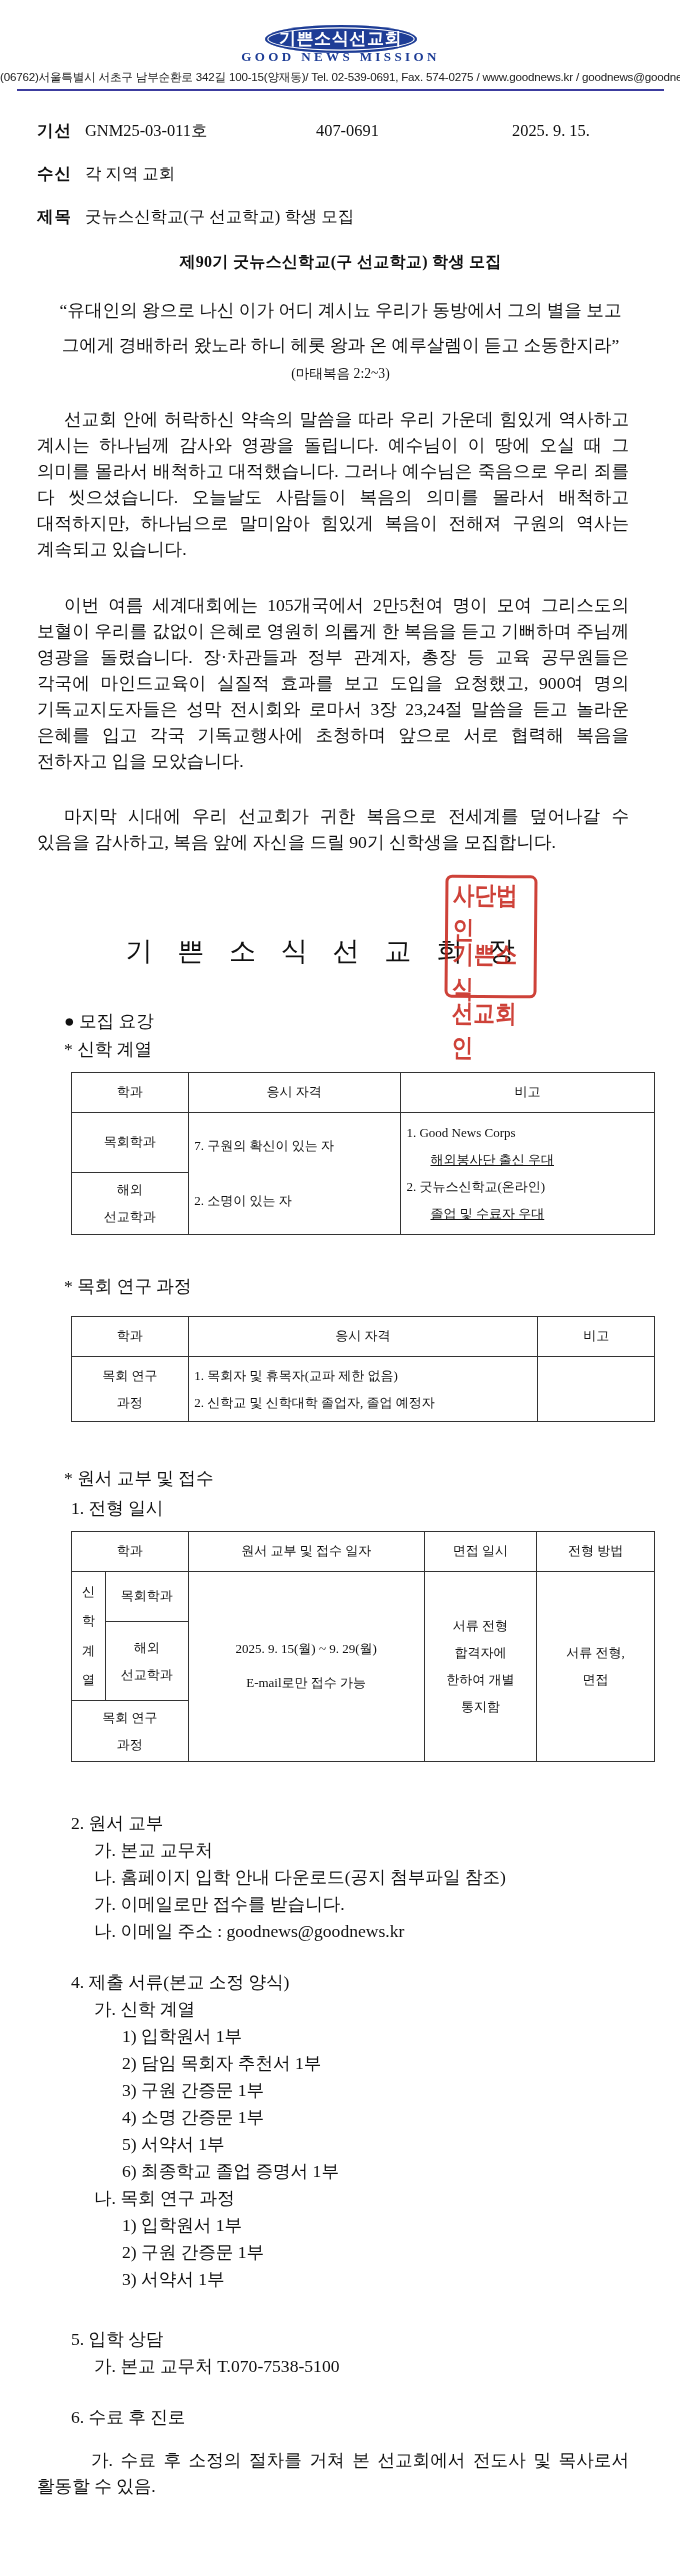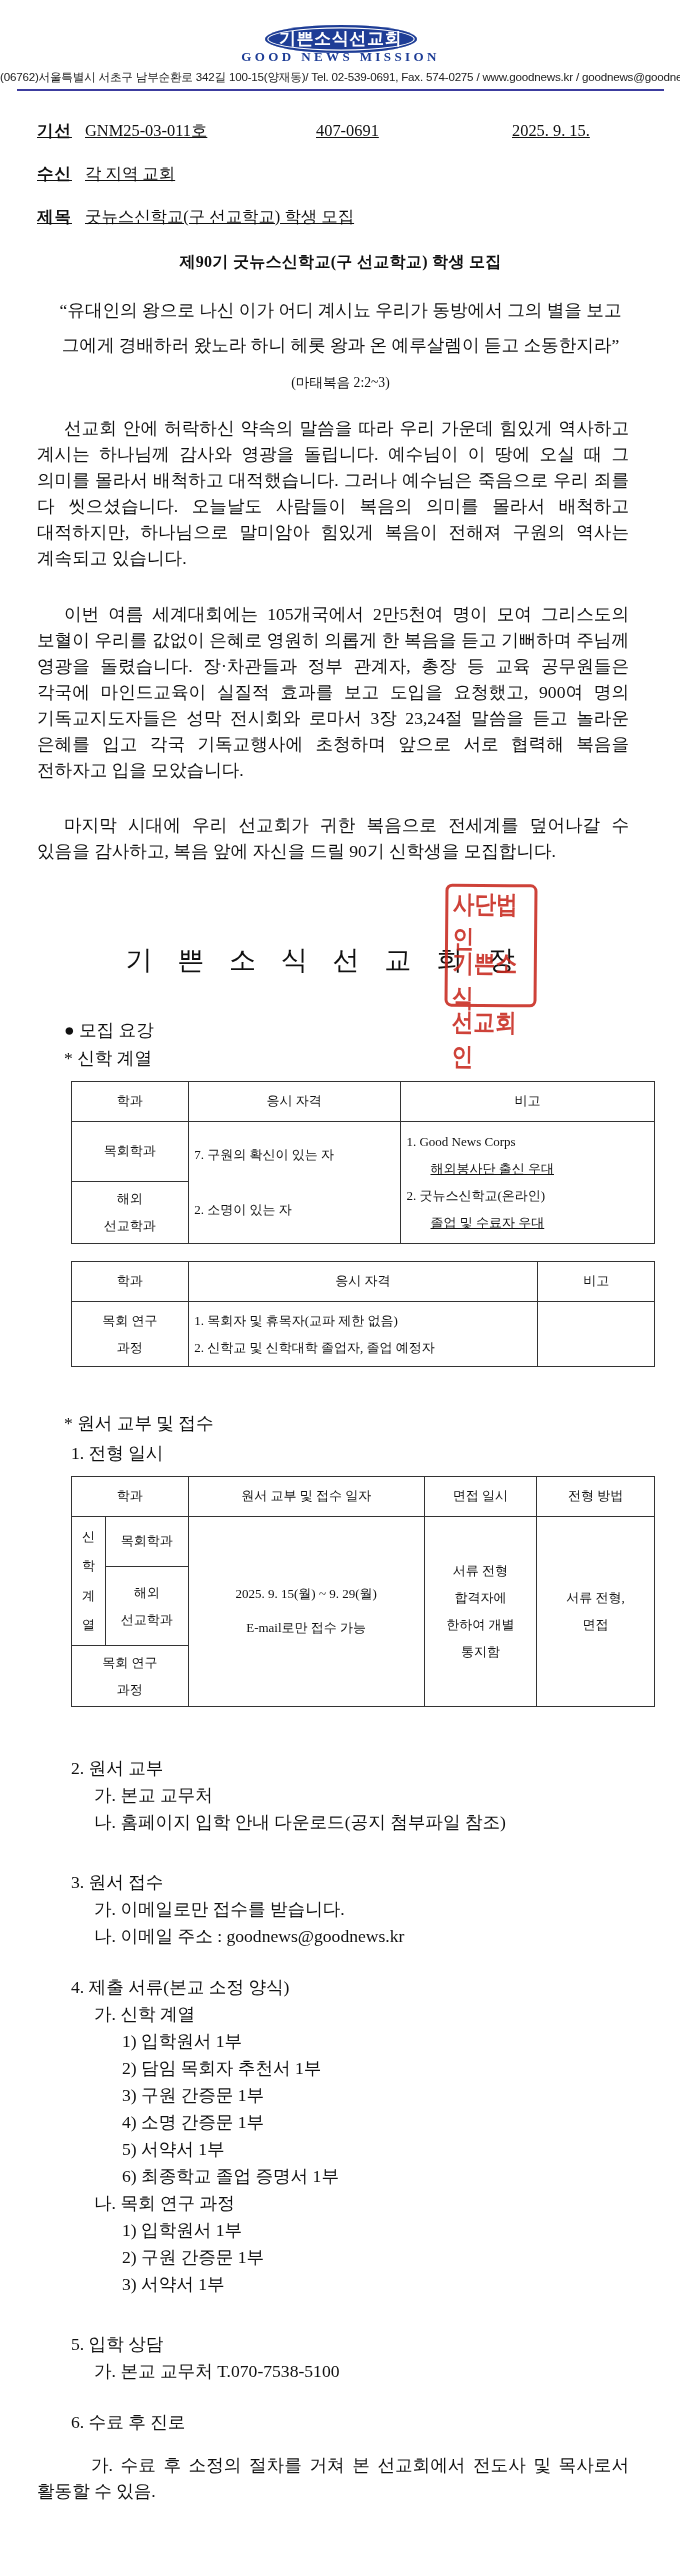--- a/index.html
+++ b/index.html
@@ -29,29 +29,29 @@
     margin-top:-4.5px;color:var(--logoBlue);font-size:13px;letter-spacing:3.4px;
     font-weight:bold;font-family:"Liberation Serif","DejaVu Serif",serif;
   }
   .address-line{
     margin-top:5.1px;font-size:11.6px;letter-spacing:-0.2px;color:#222;
     font-family:"Liberation Sans","DejaVu Sans",sans-serif;white-space:nowrap;
   }
   .head-rule{height:2.3px;background:var(--ruleBlue);margin:4px 17px 0 17px;}
   
   .meta{margin:28px 34px 0 37px;font-size:16.4px;}
-  .meta-row{display:flex;line-height:23px;margin-bottom:20px;align-items:flex-end;text-decoration:underline;}
+  .meta-row{display:flex;line-height:23px;margin-bottom:20px;align-items:flex-end;}
   .meta-label{font-weight:bold;width:48px;flex:none;letter-spacing:1.1px;}
   .meta-docno{width:231px;flex:none;}
   .meta-phone{width:196px;flex:none;}
   .meta-date{flex:none;}
   
   .doc-title{margin-top:24px;text-align:center;font-size:16px;font-weight:600;letter-spacing:0.3px;}
   .quote{margin-top:20.4px;text-align:center;font-size:17.6px;line-height:35px;font-weight:500;}
-  .quote-ref{margin-top:11px;text-align:center;font-size:13.6px;}
+  .quote-ref{margin-top:2px;text-align:center;font-size:13.6px;}
   
   .body-par{
     margin:29.5px 52px 0 37px;font-size:17.6px;line-height:26px;
     text-align:justify;text-indent:27px;word-break:keep-all;
   }
   .body-par.first{margin-top:23px;}
   
   .signature-row{position:relative;margin-top:74px;height:45px;}
   .signature-text{
     text-align:center;font-size:27px;letter-spacing:9px;line-height:45px;
@@ -207,20 +207,21 @@
     </tr>
     <tr class="row-dept2">
       <td class="cell-center two-line">
         <div>해외</div>
         <div>선교학과</div>
       </td>
     </tr>
   </tbody>
     </table>
 
+  <div class="sub-heading gap1">* 목회 연구 과정</div>
 
   <table class="doc t2">
     <colgroup>
         <col style="width:20%">
         <col style="width:60%">
         <col style="width:20%">
       </colgroup>
     <tbody>
         <tr class="th-row">
       <th>학과</th>
@@ -294,21 +295,20 @@
         <div>과정</div>
       </td>
     </tr>
   </tbody>
     </table>
 
   <div class="list-item-l1 group-gap-lg">2. 원서 교부</div>
   <div class="list-item-l2">가. 본교 교무처</div>
   <div class="list-item-l2">나. 홈페이지 입학 안내 다운로드(공지 첨부파일 참조)</div>
 
-  <div class="list-item-l1 group-gap">3. 원서 접수</div>
   <div class="list-item-l2">가. 이메일로만 접수를 받습니다.</div>
   <div class="list-item-l2">나. 이메일 주소 : goodnews@goodnews.kr</div>
 
   <div class="list-item-l1 group-gap-sm">4. 제출 서류(본교 소정 양식)</div>
   <div class="list-item-l2">가. 신학 계열</div>
   <div class="list-item-l3">1) 입학원서 1부</div>
   <div class="list-item-l3">2) 담임 목회자 추천서 1부</div>
   <div class="list-item-l3">3) 구원 간증문 1부</div>
   <div class="list-item-l3">4) 소명 간증문 1부</div>
   <div class="list-item-l3">5) 서약서 1부</div>

